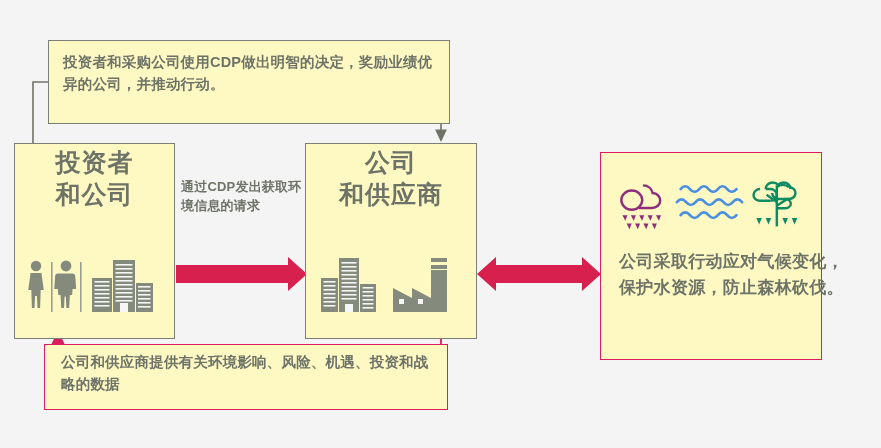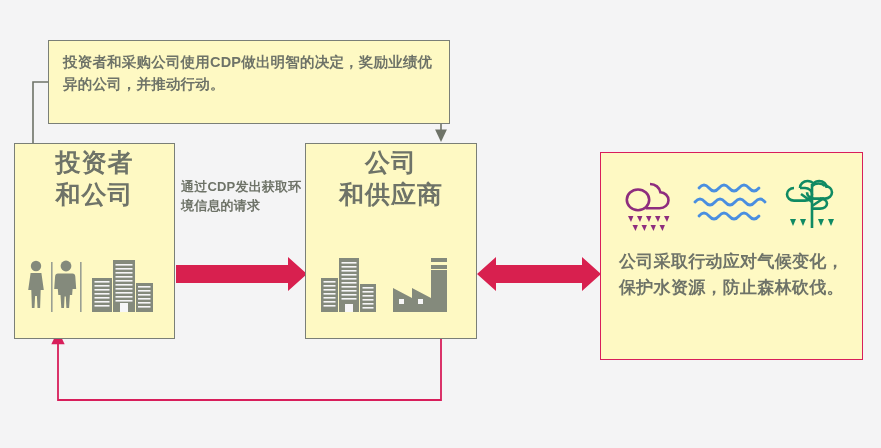--- a/index.html
+++ b/index.html
@@ -33,21 +33,21 @@
   #bottom-callout{left:44px;top:344px;width:404px;height:66px;}
   #bottom-callout .txt{
     position:absolute;left:16px;top:6px;width:380px;
     font-size:14.5px;font-weight:bold;color:#6e7368;line-height:1.55;
     letter-spacing:.2px;
   }
 
   
   #box-left{left:14px;top:143px;width:161px;height:196px;}
   #box-mid{left:305px;top:143px;width:172px;height:196px;}
-  #box-right{left:600px;top:152px;width:263px;height:208px;}
+  #box-right{left:600px;top:152px;width:222px;height:208px;}
 
   .box-title{
     position:absolute;left:0;top:2px;width:100%;
     text-align:center;font-size:25px;font-weight:bold;color:#6e7368;
     line-height:1.28;letter-spacing:1px;
   }
   .box-icons{position:absolute;left:0;bottom:16px;width:100%;text-align:center;}
 
   
   #right-icons{position:absolute;left:0;top:14px;width:100%;height:74px;
@@ -101,20 +101,23 @@
 
     <g>
       <path d="M496,265 L582,265 L582,257 L601,274 L582,291 L582,283 L496,283 L496,291 L477,274 L496,257 z" fill="#d8204f"></path>
     </g>
   </svg>
 
   <div class="box box-gray" id="top-callout">
     <div class="txt">投资者和采购公司使用CDP做出明智的决定，奖励业绩优异的公司，并推动行动。</div>
   </div>
 
+  <div class="box box-crimson" id="bottom-callout">
+    <div class="txt">公司和供应商提供有关环境影响、风险、机遇、投资和战略的数据</div>
+  </div>
 
   <div class="box box-gray" id="box-left">
     <div class="box-title" style="white-space:pre-line;">投资者
 和公司</div>
     <div class="box-icons">
       <svg width="140" height="62" viewBox="0 0 140 62" xmlns="http://www.w3.org/2000/svg">
 
         <g fill="#848a7c">
           <circle cx="11" cy="10" r="5.2"></circle>
           <path d="M5.6,17 h10.8 l2.4,17 h-3.1 l-0.6,18 h-2.6 l-0.6,-12 h-1.8 l-0.6,12 h-2.6 l-0.6,-18 h-3.1 z"></path>

